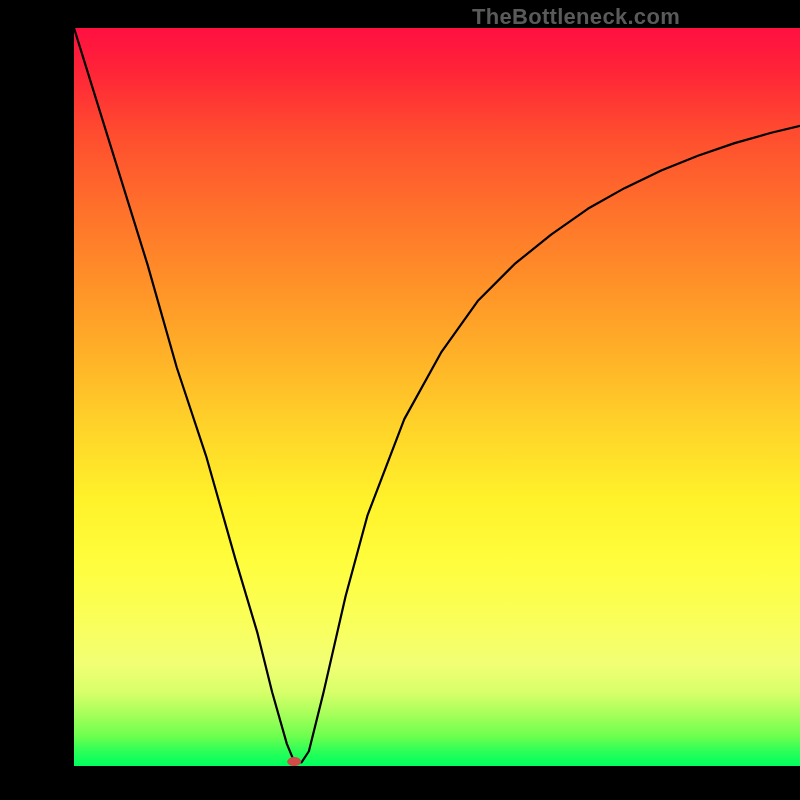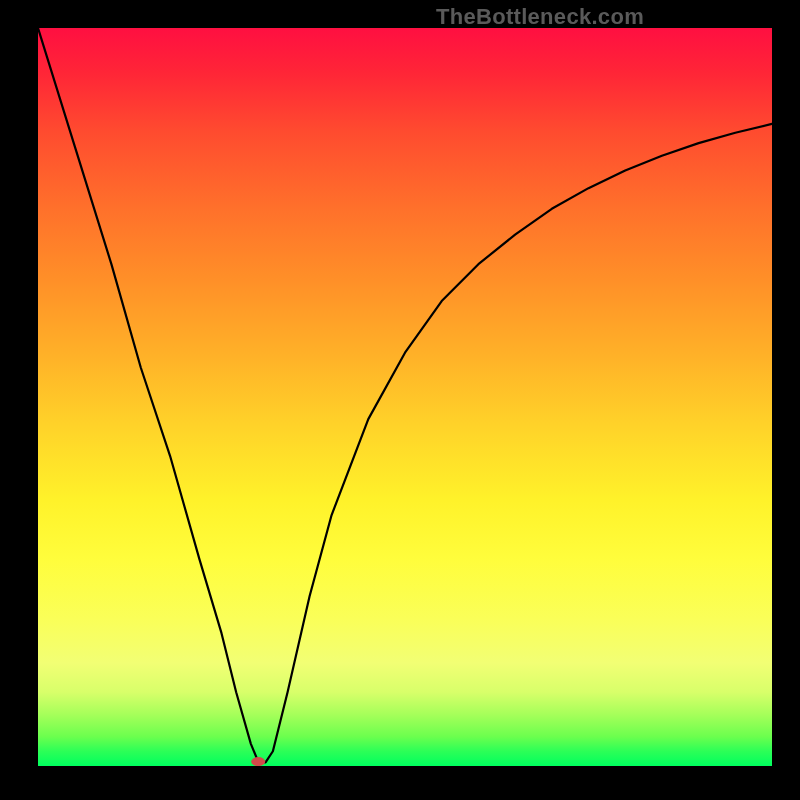--- a/index.html
+++ b/index.html
@@ -9,20 +9,21 @@
     height: 800px;
     background: #000;
     font-family: Arial, Helvetica, sans-serif;
     overflow: hidden;
   }
   .frame {
     position: relative;
     width: 656px;
     height: 800px;
     background: #000;
+    margin-left: 36px;
   }
   .plot-area {
     position: absolute;
     left: 38px;
     top: 28px;
     width: 734px;
     height: 738px;
     
     background: linear-gradient(to bottom,
       #ff0f41 0%,

